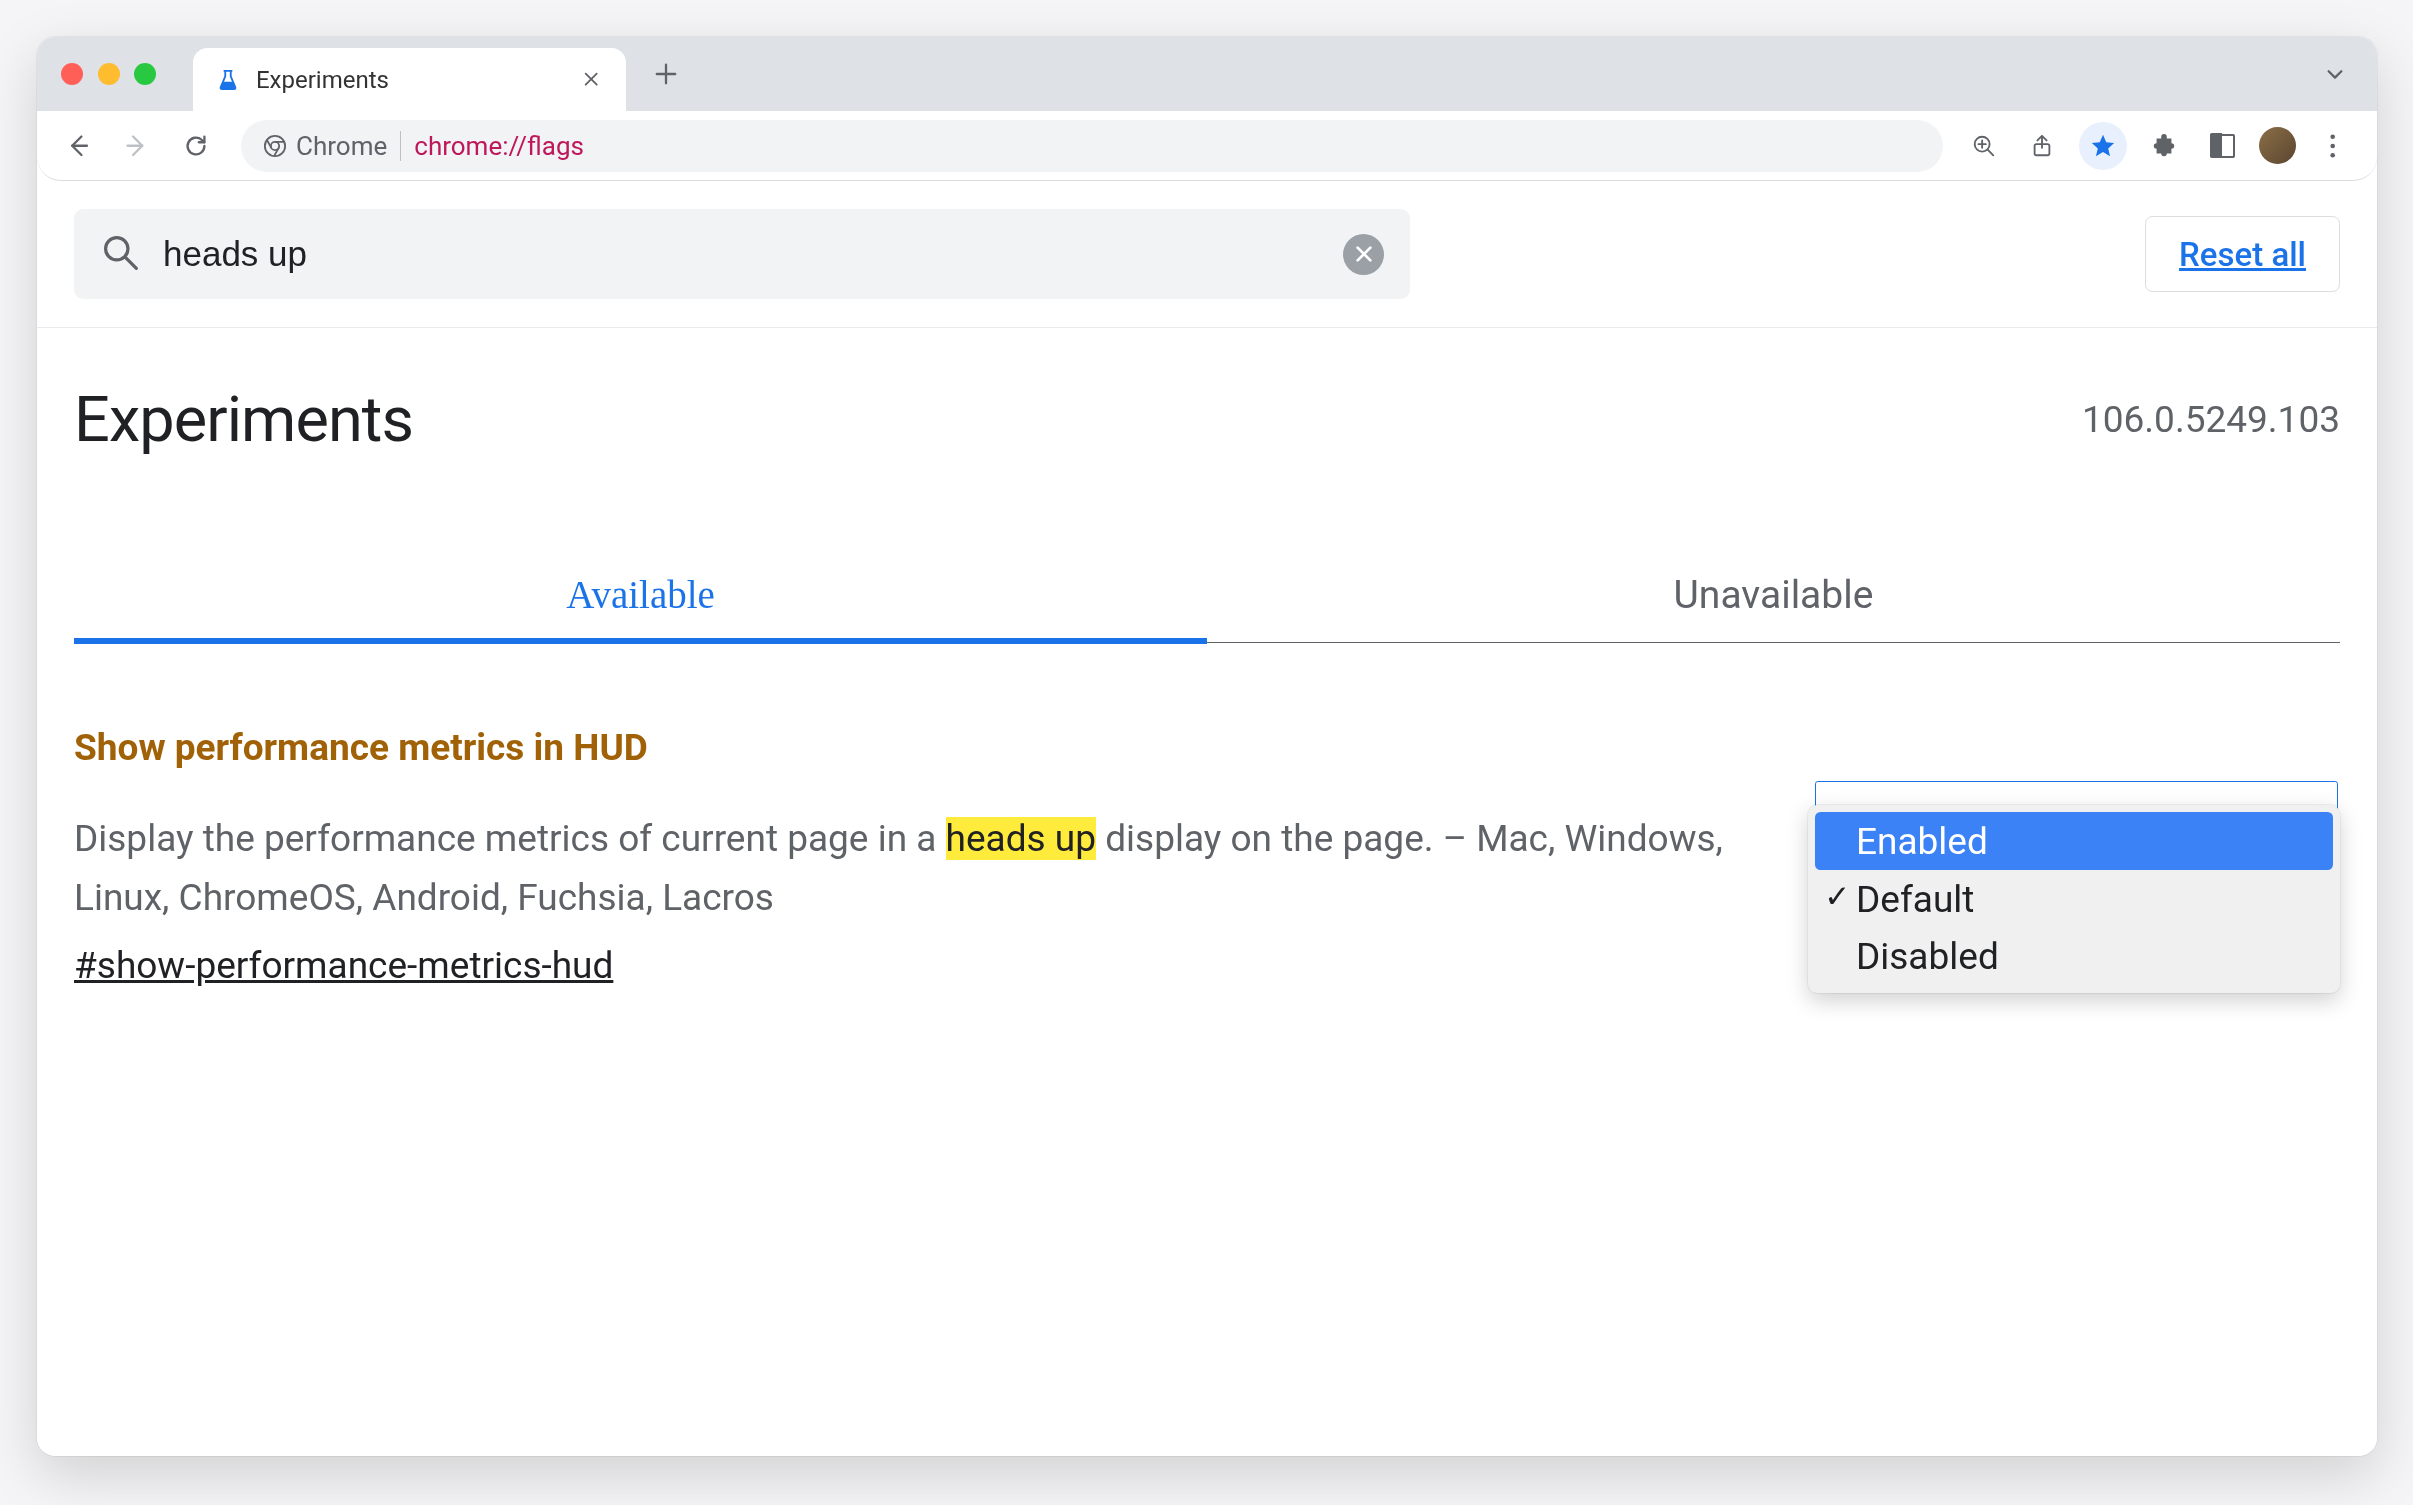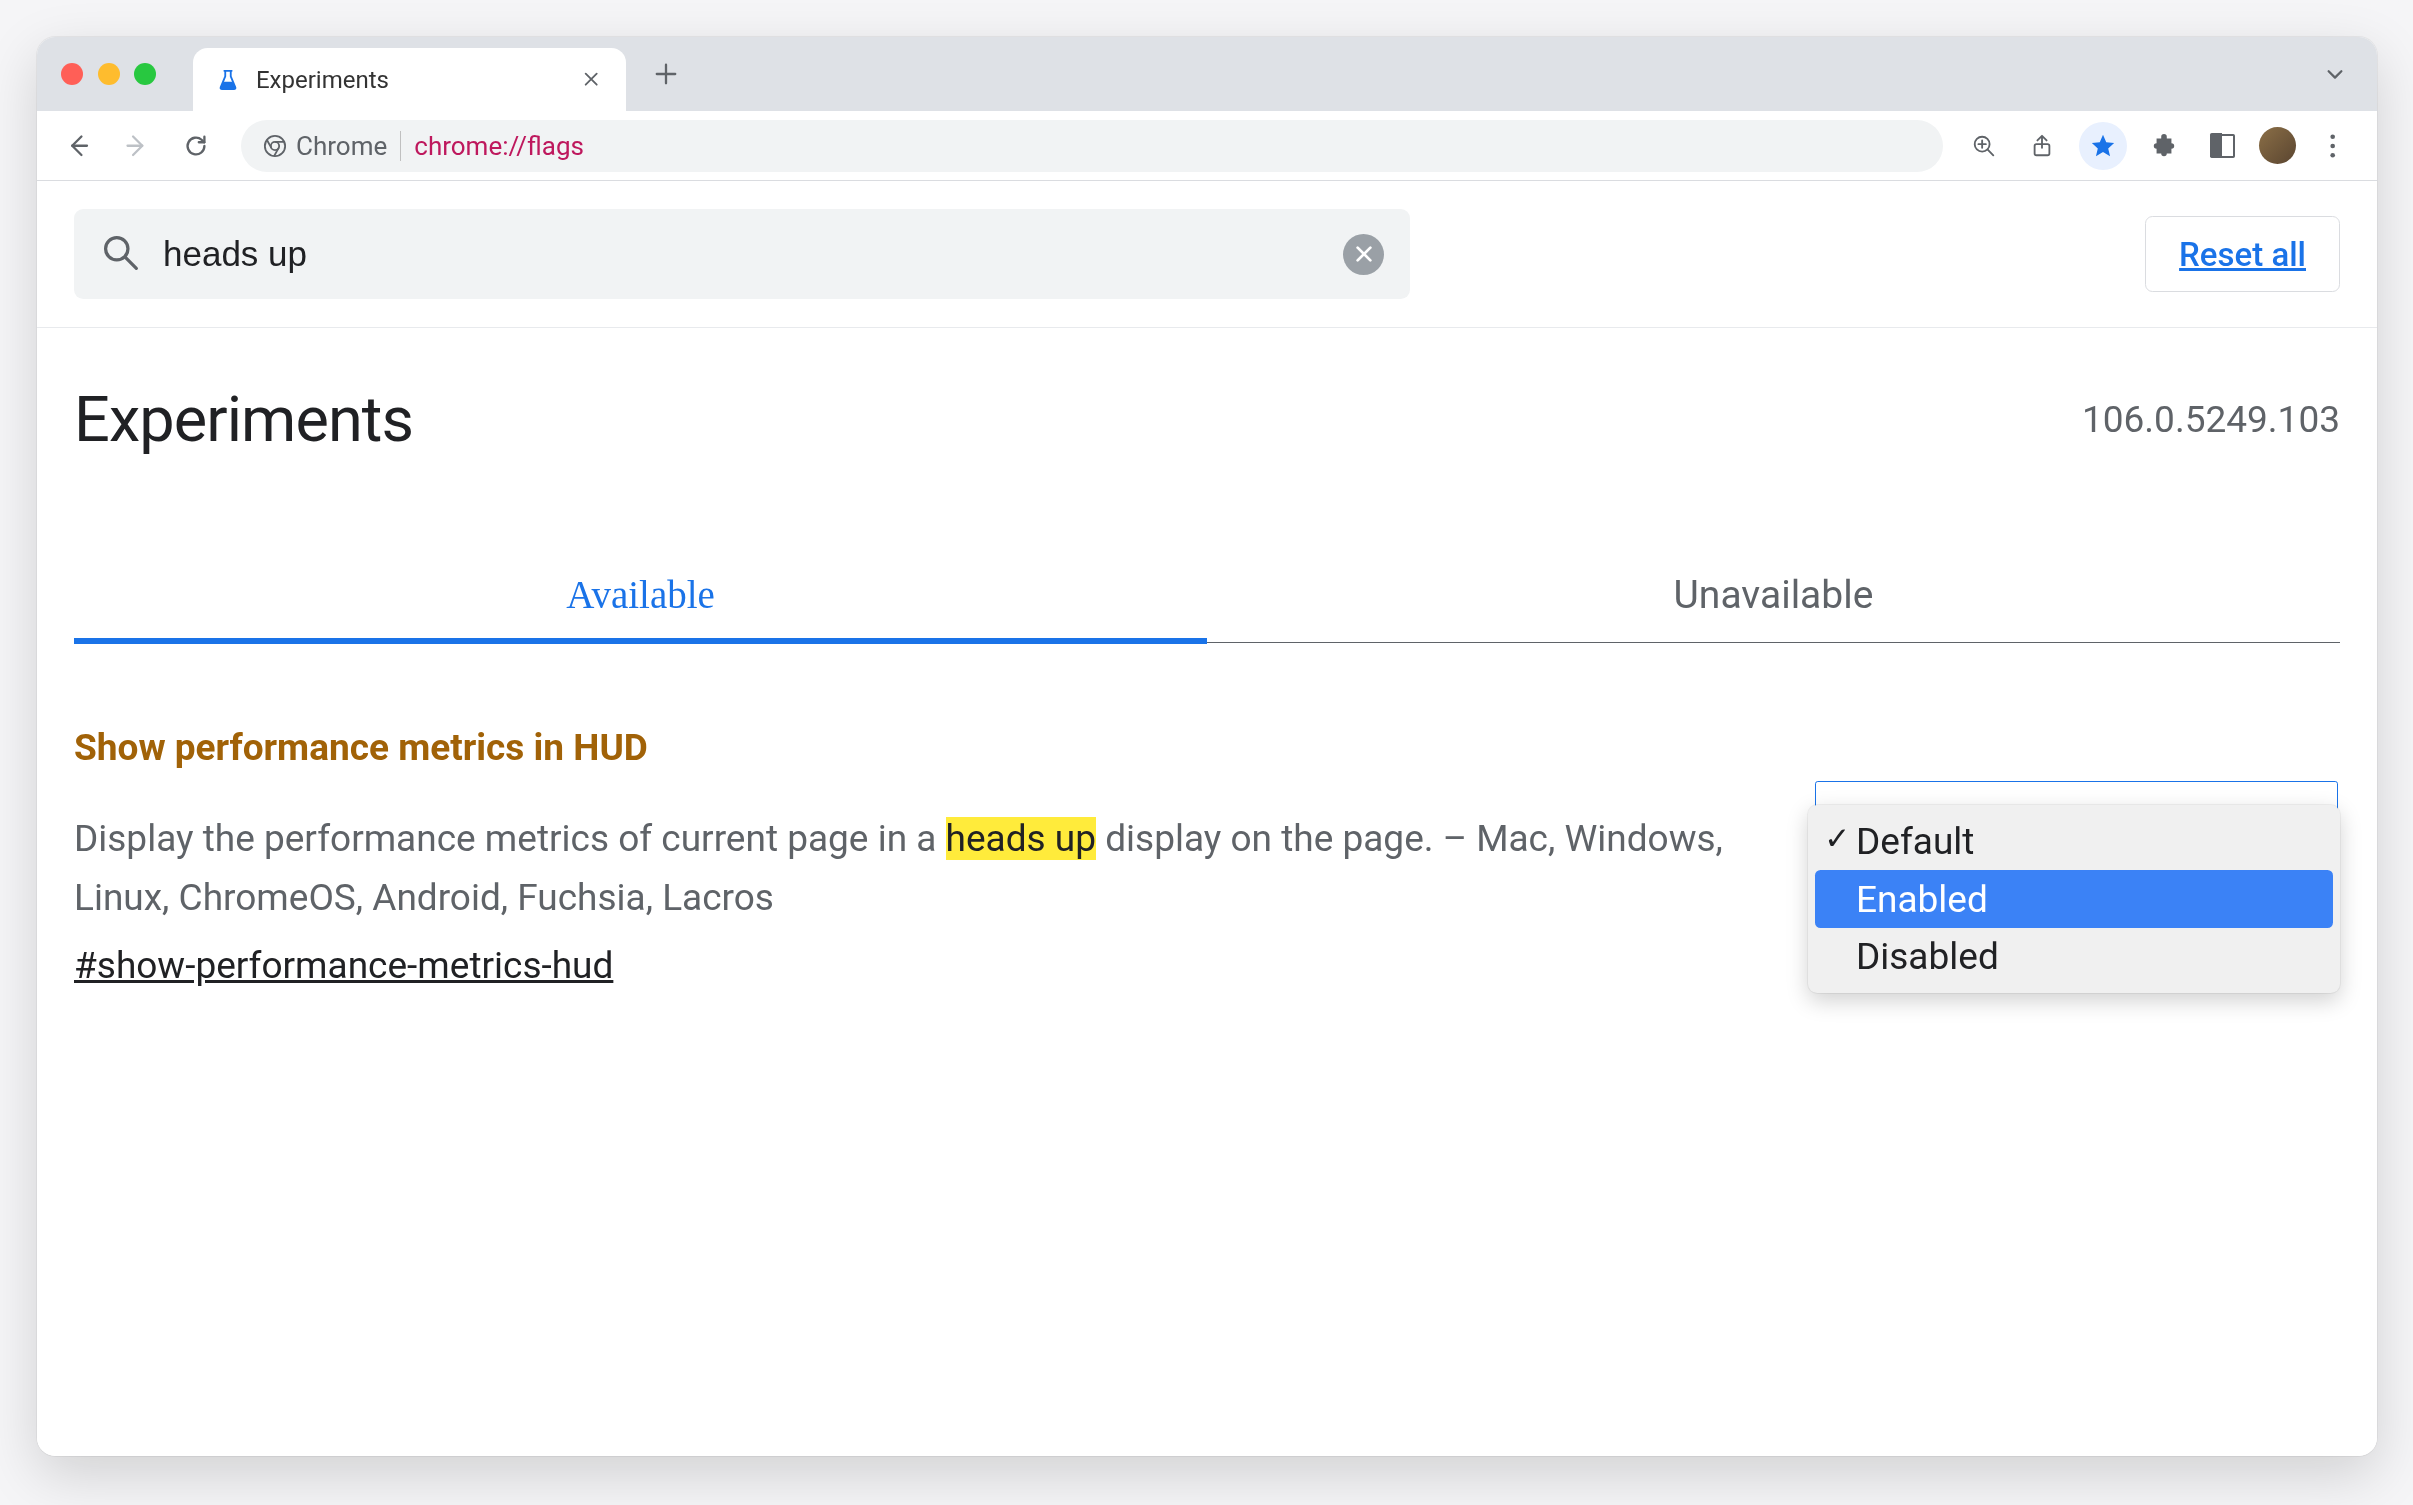--- a/index.html
+++ b/index.html
@@ -75,20 +75,21 @@
     }
     
     .toolbar {
       height: 70px;
       background: #fff;
       border-bottom: 0.9px solid #dadce0;
       display: flex;
       align-items: center;
       padding: 0 14.7px;
       gap: 7.4px;
+      border-radius: 24px;
     }
     .nav-btn {
       width: 52px; height: 52px;
       display: flex; align-items: center; justify-content: center;
       color: #5f6368;
       border-radius: 50%;
       cursor: pointer;
     }
     .nav-btn.disabled { color: #bdc1c6; }
     .omnibox {
@@ -463,25 +464,25 @@
         <div class="flag-text">
           <div class="flag-title">Show performance metrics in HUD</div>
           <div class="flag-desc">
             <span>Display the performance metrics of current page in a </span><span class="highlight">heads up</span><span> display on the page. – Mac, Windows, Linux, ChromeOS, Android, Fuchsia, Lacros</span>
           </div>
           <a class="flag-hash">#show-performance-metrics-hud</a>
         </div>
         <div class="flag-control">
           <div class="select-outline"></div>
           <div class="dropdown">
+            <div class="dropdown-item highlighted">
+              <span>Enabled</span>
+            </div>
             <div class="dropdown-item selected">
               <span>Default</span>
-            </div>
-            <div class="dropdown-item highlighted">
-              <span>Enabled</span>
             </div>
             <div class="dropdown-item">
               <span>Disabled</span>
             </div>
           </div>
         </div>
       </div>
     </div>
   </div>
 

